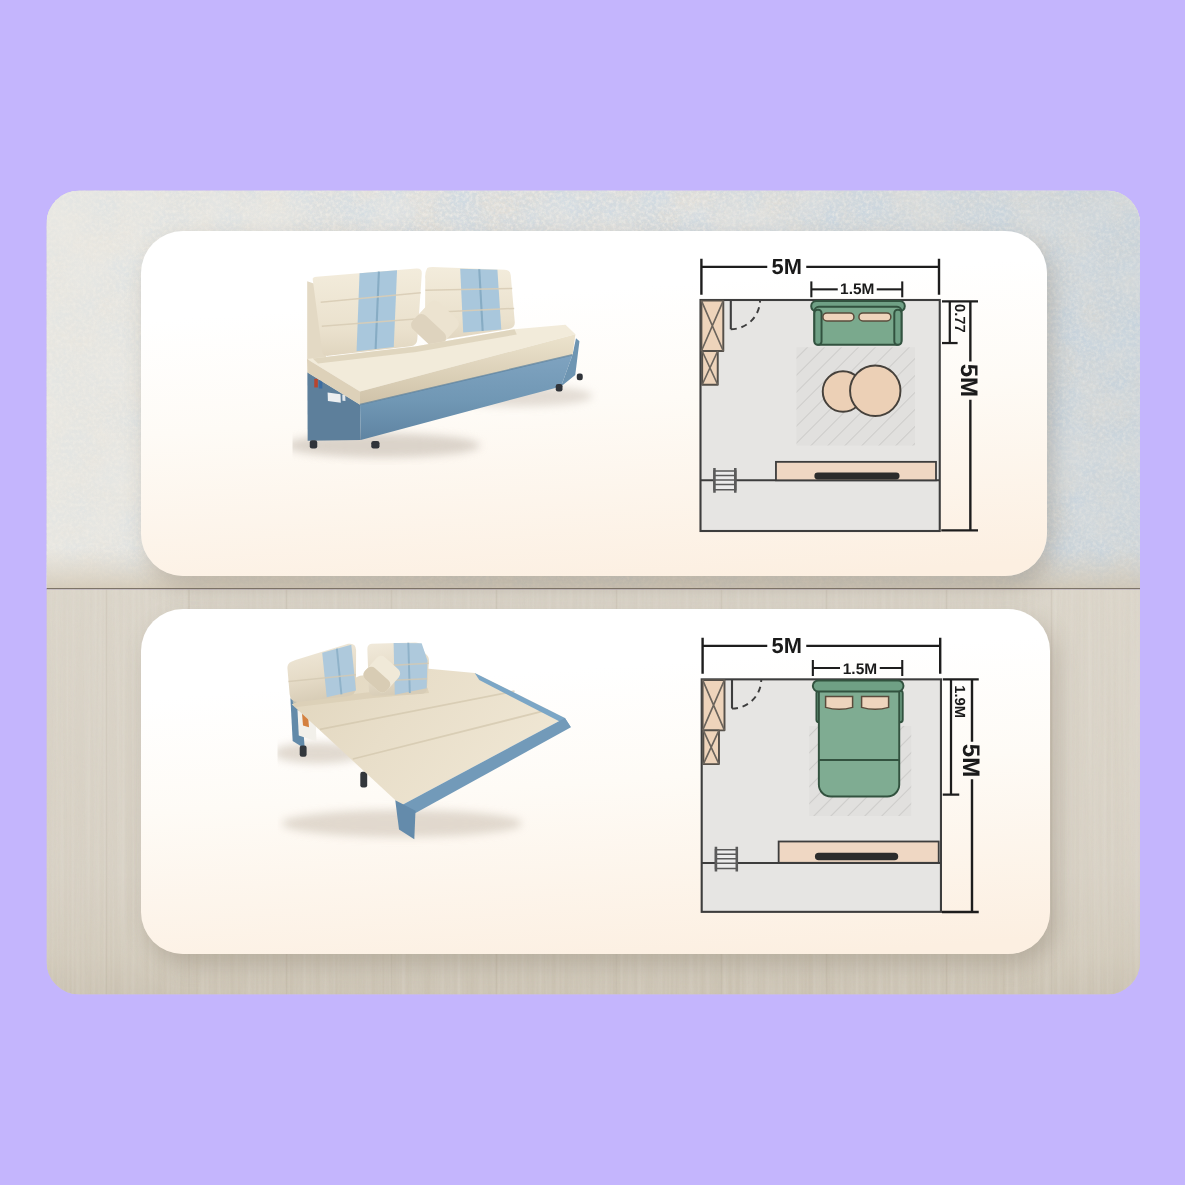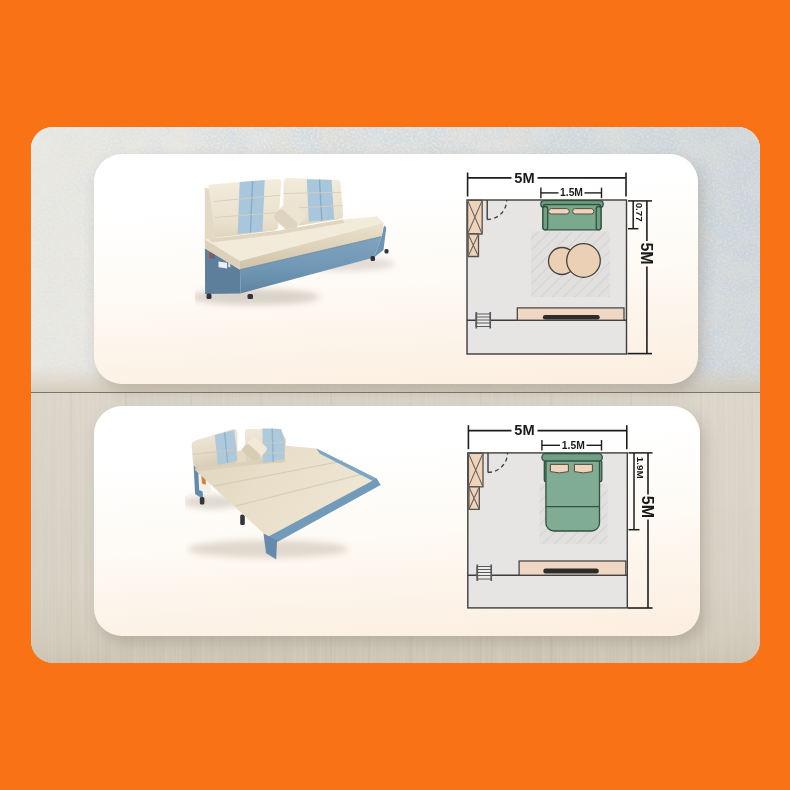--- a/index.html
+++ b/index.html
@@ -1,16 +1,16 @@
 <!DOCTYPE html>
 <html><head>
 <meta charset="utf-8">
 <style>
   html,body{margin:0;padding:0}
-  #stage{position:relative;width:790px;height:790px;background:#f97316;overflow:hidden;
+  #stage{position:relative;width:790px;height:790px;background:#c4b5fd;overflow:hidden;
          font-family:"Liberation Sans",sans-serif;}
   .abs{position:absolute}
 </style>
 </head>
 <body>
 <div id="stage">
 
   <div class="abs" style="left:31px;top:127px;width:729px;height:536px;border-radius:22px;overflow:hidden;">
 
     <div class="abs" id="band1" style="left:0;top:0;width:729px;height:265px;background:#e2ded7;">

